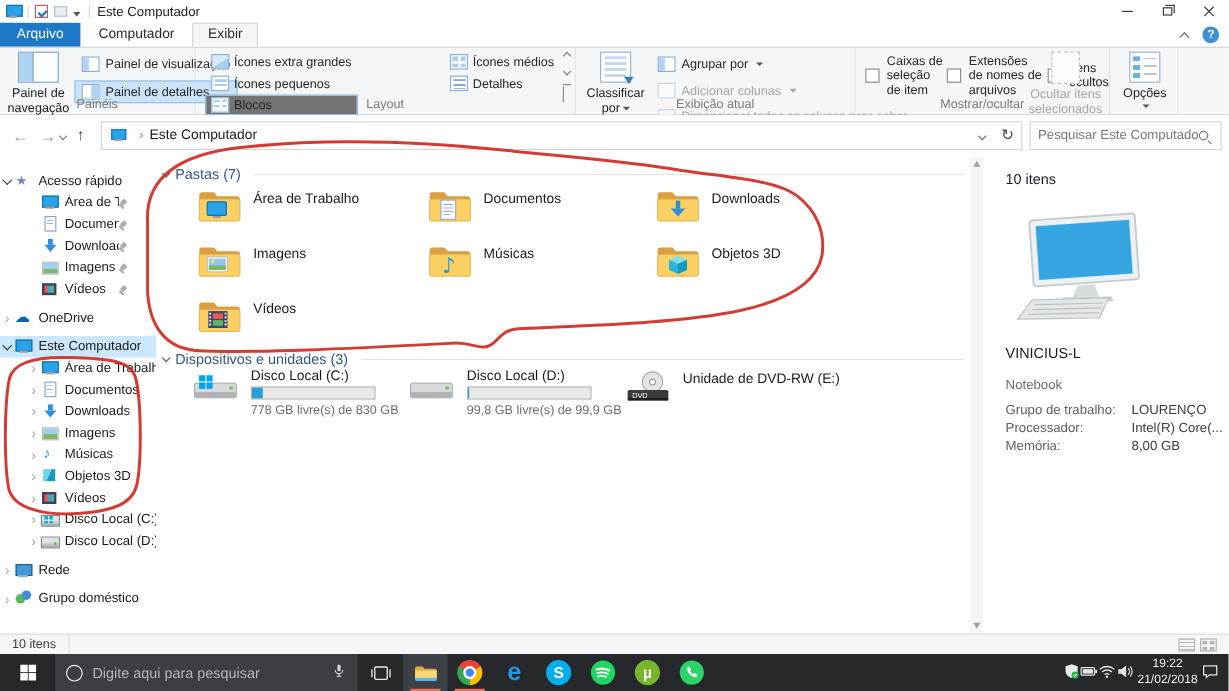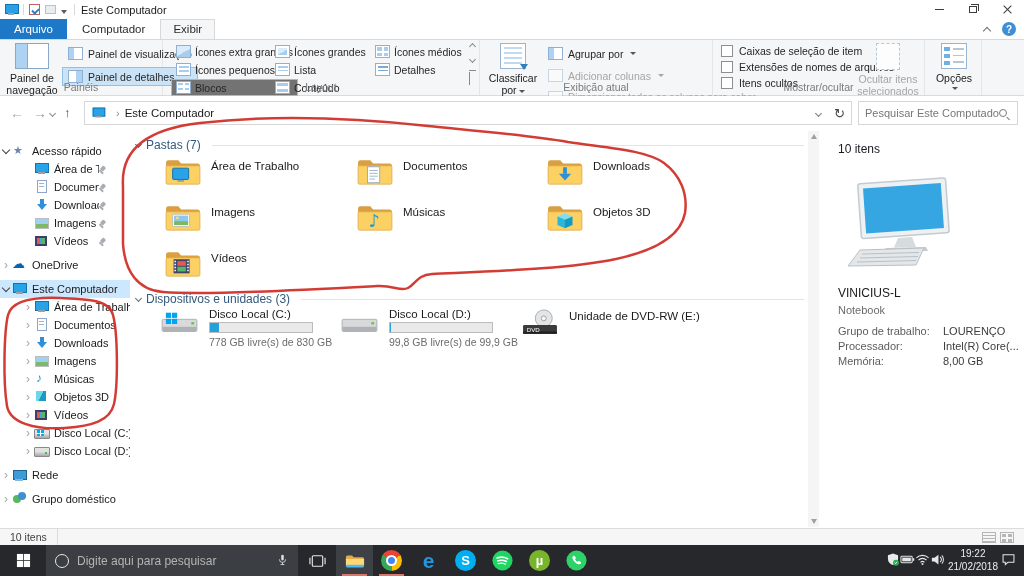--- a/index.html
+++ b/index.html
@@ -155,21 +155,21 @@
   .drive-free{font-size:10.5px;color:#6c6c6c;white-space:nowrap}
   
   .vscroll{position:absolute;right:205px;top:1px;bottom:1px;width:11px;background:#f5f5f5;display:flex;flex-direction:column;justify-content:space-between;align-items:center;padding:3px 0}
   .tri-up{width:0;height:0;border-left:3.5px solid transparent;border-right:3.5px solid transparent;border-bottom:5px solid #a0a0a0}
   .tri-dn{width:0;height:0;border-left:3.5px solid transparent;border-right:3.5px solid transparent;border-top:5px solid #a0a0a0}
   
   .details{position:absolute;right:0;width:202px;top:0;bottom:0;padding:12px 0 0 16px}
   .d-count{font-size:12px;color:#1a1a24}
   .d-pc{margin:20px 0 0 2px;display:block}
   .d-name{margin-top:10px;font-size:12px;color:#1a1a1a}
-  .d-kind{margin-top:4px;font-size:11px;color:#6b6b6b}
+  .d-kind{margin-top:14px;font-size:11px;color:#6b6b6b}
   .d-rows{margin-top:9px;display:flex;flex-direction:column;gap:3px}
   .d-row{display:flex;font-size:11px}
   .d-lab{width:105px;color:#5d5d5d;flex:0 0 105px}
   .d-val{color:#3c3c3c;white-space:nowrap}
 
   
   .statusbar{position:absolute;left:0;right:0;bottom:31px;height:17px;background:#f6f6f7;border-top:1px solid #dcdcdc;display:flex;align-items:center;padding:0 10px;font-size:10.5px;color:#3f3f3f}
   .sb-sep{width:1px;height:17px;background:#dcdcdc;margin-left:10px}
   .sb-right{margin-left:auto;display:flex;gap:4px}
   .sb-ic1{width:14px;height:11px;border:1px solid #b5b5b5;background:repeating-linear-gradient(180deg,transparent 0 2px,#b5b5b5 2px 3px)}
@@ -266,34 +266,20 @@
           </div>
         <div class="litem">
             <span class="t t-sm"></span>
             <span>Ícones pequenos</span>
           </div>
         <div class="litem selected">
             <span class="t t-blocks"></span>
             <span>Blocos</span>
           </div>
       </div>
-      <div class="lcol c2">
-        <div class="litem">
-            <span class="t t-lg"></span>
-            <span>Ícones grandes</span>
-          </div>
-        <div class="litem">
-            <span class="t t-list"></span>
-            <span>Lista</span>
-          </div>
-        <div class="litem">
-            <span class="t t-content"></span>
-            <span>Conteúdo</span>
-          </div>
-      </div>
       <div class="lcol c3">
         <div class="litem">
             <span class="t t-md"></span>
             <span>Ícones médios</span>
           </div>
         <div class="litem">
             <span class="t t-det"></span>
             <span>Detalhes</span>
           </div>
       </div>
@@ -323,21 +309,21 @@
           </div>
         <div class="ritem disabled" style="font-size:10.2px">
             <span class="ri"></span>
             <span>Dimensionar todas as colunas para caber</span>
           </div>
       </div>
       <div class="glabel">Exibição atual</div>
     </div>
 
     <div class="rgroup g-show">
-      <div style="position:absolute;left:8px;top:4px;display:flex;flex-direction:column;gap:2px">
+      <div style="position:absolute;left:8px;top:4px;display:flex;flex-direction:row;gap:2px">
         <label class="cbrow">
             <span class="cb"></span>
             <span>Caixas de seleção de item</span>
           </label>
         <label class="cbrow">
             <span class="cb"></span>
             <span>Extensões de nomes de arquivos</span>
           </label>
         <label class="cbrow">
             <span class="cb"></span>

